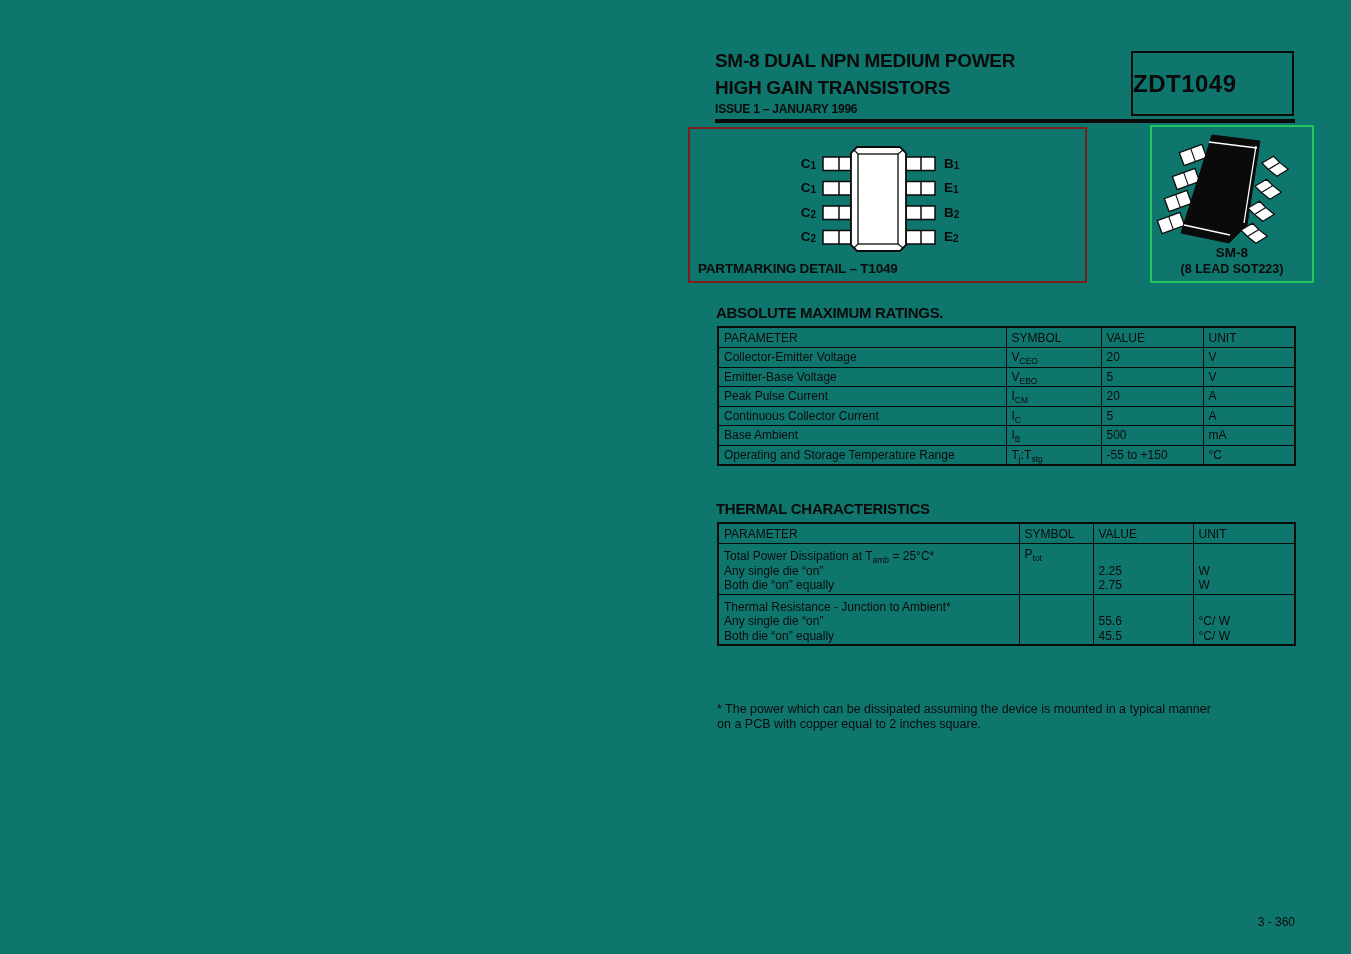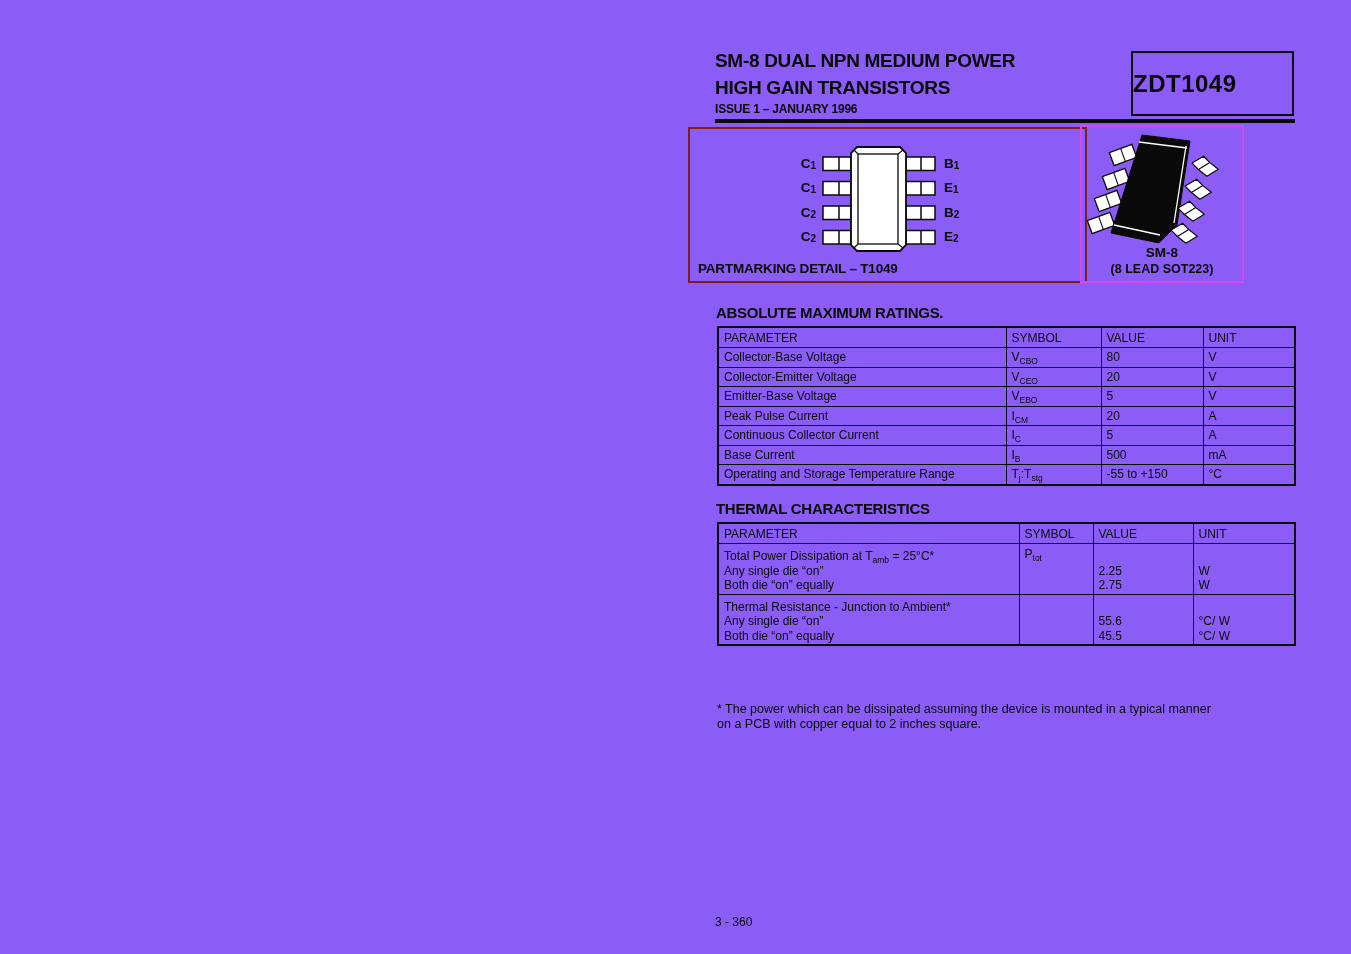--- a/index.html
+++ b/index.html
@@ -1,52 +1,52 @@
 <!DOCTYPE html>
 <html><head>
 <meta charset="utf-8">
 <style>
   html,body{margin:0;padding:0;background:#e8e8e8;}
-  .page{position:relative;width:1351px;height:954px;background:#8b5cf6;color:#0a0a0a;
+  .page{position:relative;width:1351px;height:954px;background:#0f766e;color:#0a0a0a;
         font-family:"Liberation Sans", sans-serif;overflow:hidden;}
   
   .title1{position:absolute;left:715px;top:50px;font-size:19px;font-weight:bold;letter-spacing:-0.3px;white-space:nowrap;}
   .title2{position:absolute;left:715px;top:77px;font-size:19px;font-weight:bold;letter-spacing:-0.3px;white-space:nowrap;}
   .issue{position:absolute;left:715px;top:102px;font-size:12px;font-weight:bold;letter-spacing:-0.2px;}
   .rule{position:absolute;left:715px;top:119px;width:580px;height:4px;background:#0a0a0a;}
   .zdt-box{position:absolute;left:1131px;top:51px;width:159px;height:61px;border:2.5px solid #0a0a0a;
            display:flex;align-items:center;justify-content:flex-start;font-size:24px;font-weight:bold;letter-spacing:0.5px;}
   
   .pm-box{position:absolute;left:688px;top:127px;width:395px;height:152px;border:2px solid #7f1d1d;}
   .pm-box svg{position:absolute;left:0;top:0;}
   .pin-label{position:absolute;height:16px;line-height:16px;font-size:13.5px;font-weight:bold;}
   .pin-label sub{font-size:10px;position:relative;top:1px;vertical-align:baseline;}
   .pm-caption{position:absolute;left:8px;top:132px;font-size:13.5px;font-weight:bold;letter-spacing:-0.2px;}
   
-  .sm8-box{position:absolute;left:1080px;top:125px;width:160px;height:154px;border:2px solid #d946ef;}
+  .sm8-box{position:absolute;left:1150px;top:125px;width:160px;height:154px;border:2px solid #22c55e;}
   .sm8-box svg{position:absolute;left:0;top:2px;}
   .sm8-name{position:absolute;left:0;top:118px;width:100%;text-align:center;font-size:13.5px;font-weight:bold;}
   .sm8-sub{position:absolute;left:0;top:135px;width:100%;text-align:center;font-size:12.5px;font-weight:bold;}
   
   .sec-heading{position:absolute;font-size:15px;font-weight:bold;letter-spacing:-0.3px;white-space:nowrap;}
   
   table{position:absolute;border-collapse:collapse;table-layout:fixed;border:2.5px solid #0a0a0a;}
   td,th{border:1.6px solid #0a0a0a;font-size:12px;font-weight:normal;padding:0 5px;overflow:hidden;}
   .amr{left:717px;top:326px;width:577px;}
   .amr th{height:19px;text-align:left;}
   .amr td{height:18.5px;}
   .thm{left:717px;top:522px;width:577px;}
   .thm th{height:19px;text-align:left;}
   .thm td{vertical-align:top;padding-top:3px;padding-bottom:3px;}
   .thm td div{line-height:19px;height:14.5px;}
   td.c,th.c{}
   .sub{font-size:8.5px;position:relative;top:3px;}
   
   .footnote{position:absolute;left:717px;top:702px;width:577px;font-size:12.5px;line-height:14.5px;}
-  .pagenum{position:absolute;left:715px;top:915px;width:580px;text-align:left;font-size:12px;}
+  .pagenum{position:absolute;left:715px;top:915px;width:580px;text-align:right;font-size:12px;}
 </style>
 </head>
 <body>
 
 <div class="page">
 
   <div class="title1">SM-8 DUAL NPN MEDIUM POWER</div>
   <div class="title2">HIGH GAIN TRANSISTORS</div>
   <div class="issue">ISSUE 1 – JANUARY 1996</div>
   <div class="rule"></div>
@@ -155,26 +155,20 @@
         <col style="width:92px">
       </colgroup>
     <tbody>
         <tr>
       <th>PARAMETER</th>
       <th>SYMBOL</th>
       <th class="c">VALUE</th>
       <th class="c">UNIT</th>
     </tr>
     <tr>
-      <td>Collector-Base Voltage</td>
-      <td><span>V</span><span class="sub">CBO</span></td>
-      <td class="c">80</td>
-          <td class="c">V</td>
-    </tr>
-    <tr>
       <td>Collector-Emitter Voltage</td>
       <td><span>V</span><span class="sub">CEO</span></td>
       <td class="c">20</td>
           <td class="c">V</td>
     </tr>
     <tr>
       <td>Emitter-Base Voltage</td>
       <td><span>V</span><span class="sub">EBO</span></td>
       <td class="c">5</td>
           <td class="c">V</td>
@@ -185,21 +179,21 @@
       <td class="c">20</td>
           <td class="c">A</td>
     </tr>
     <tr>
       <td>Continuous Collector Current</td>
       <td><span>I</span><span class="sub">C</span></td>
       <td class="c">5</td>
           <td class="c">A</td>
     </tr>
     <tr>
-      <td>Base Current</td>
+      <td>Base Ambient</td>
       <td><span>I</span><span class="sub">B</span></td>
       <td class="c">500</td>
           <td class="c">mA</td>
     </tr>
     <tr>
       <td>Operating and Storage Temperature Range</td>
       <td><span>T</span><span class="sub">j</span><span>:T</span><span class="sub">stg</span></td>
       <td class="c">-55 to +150</td>
           <td class="c">°C</td>
     </tr>

